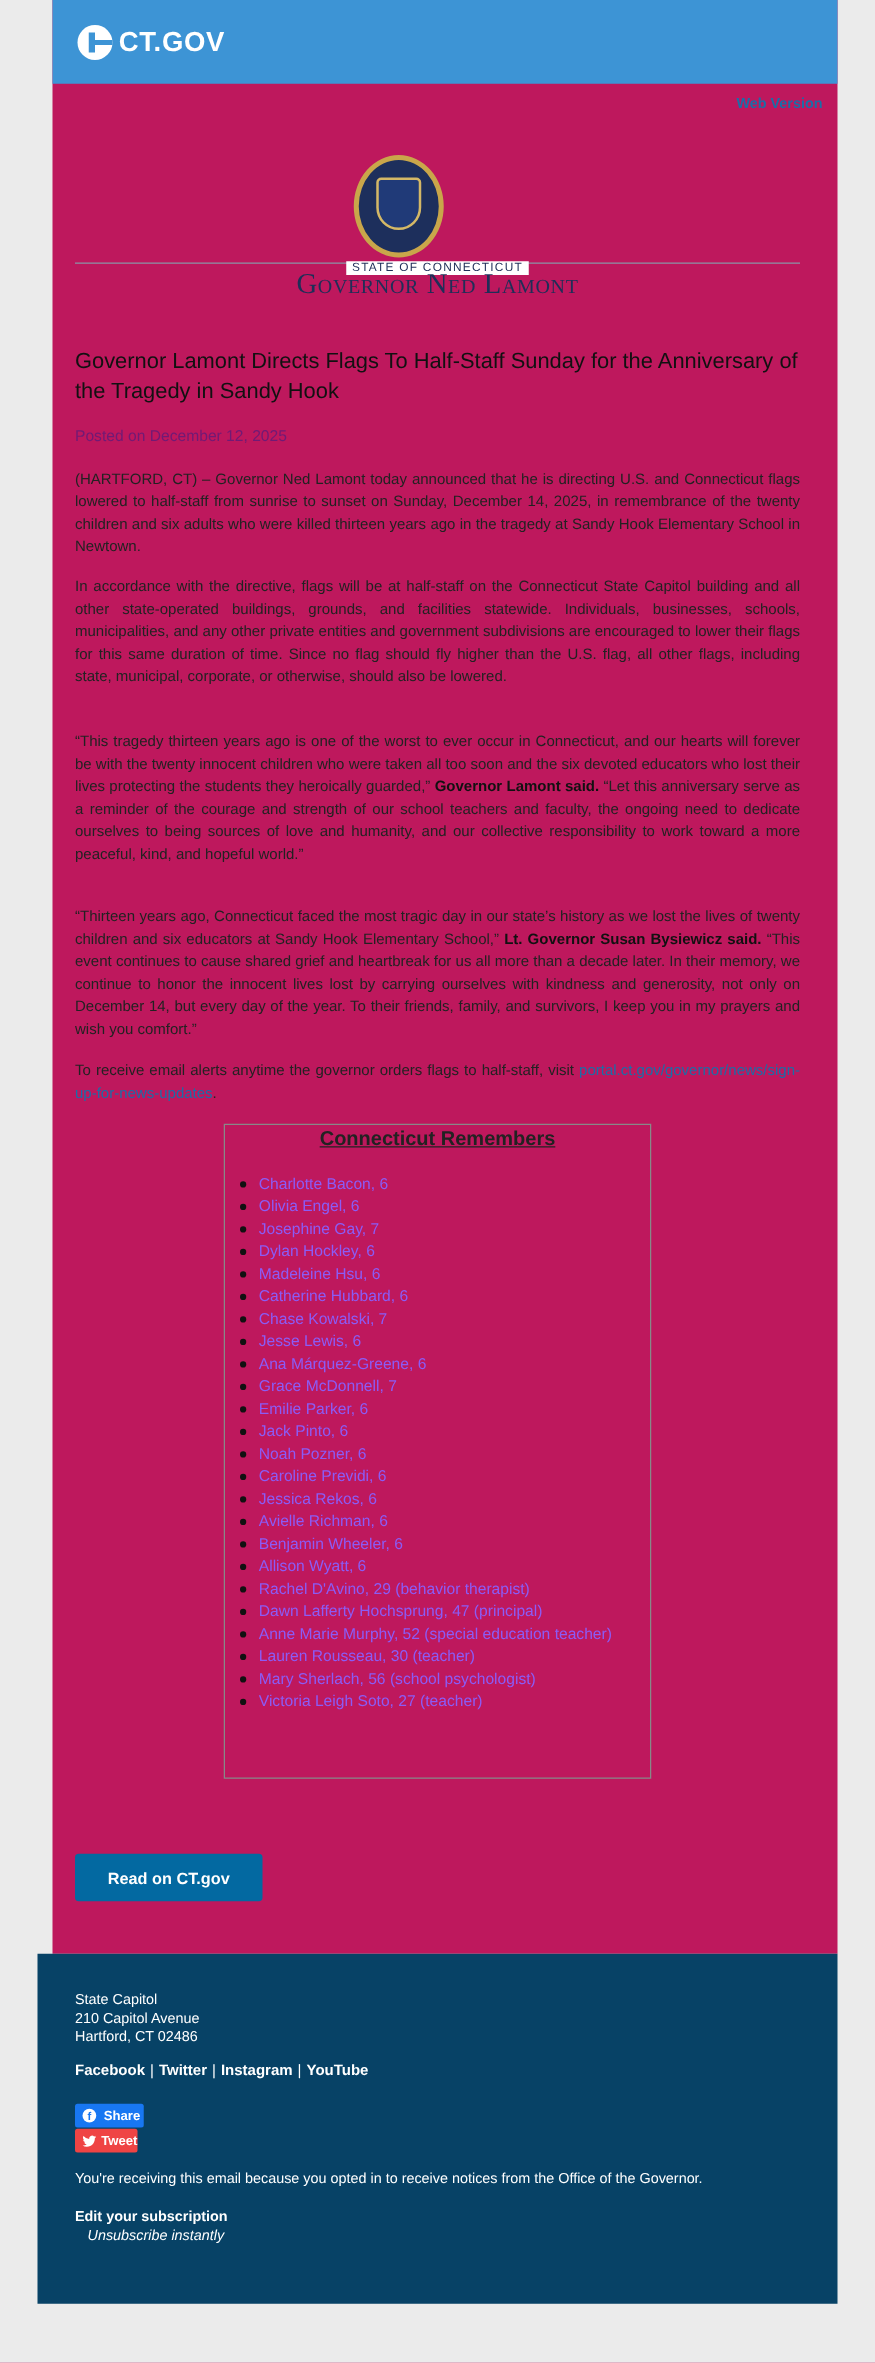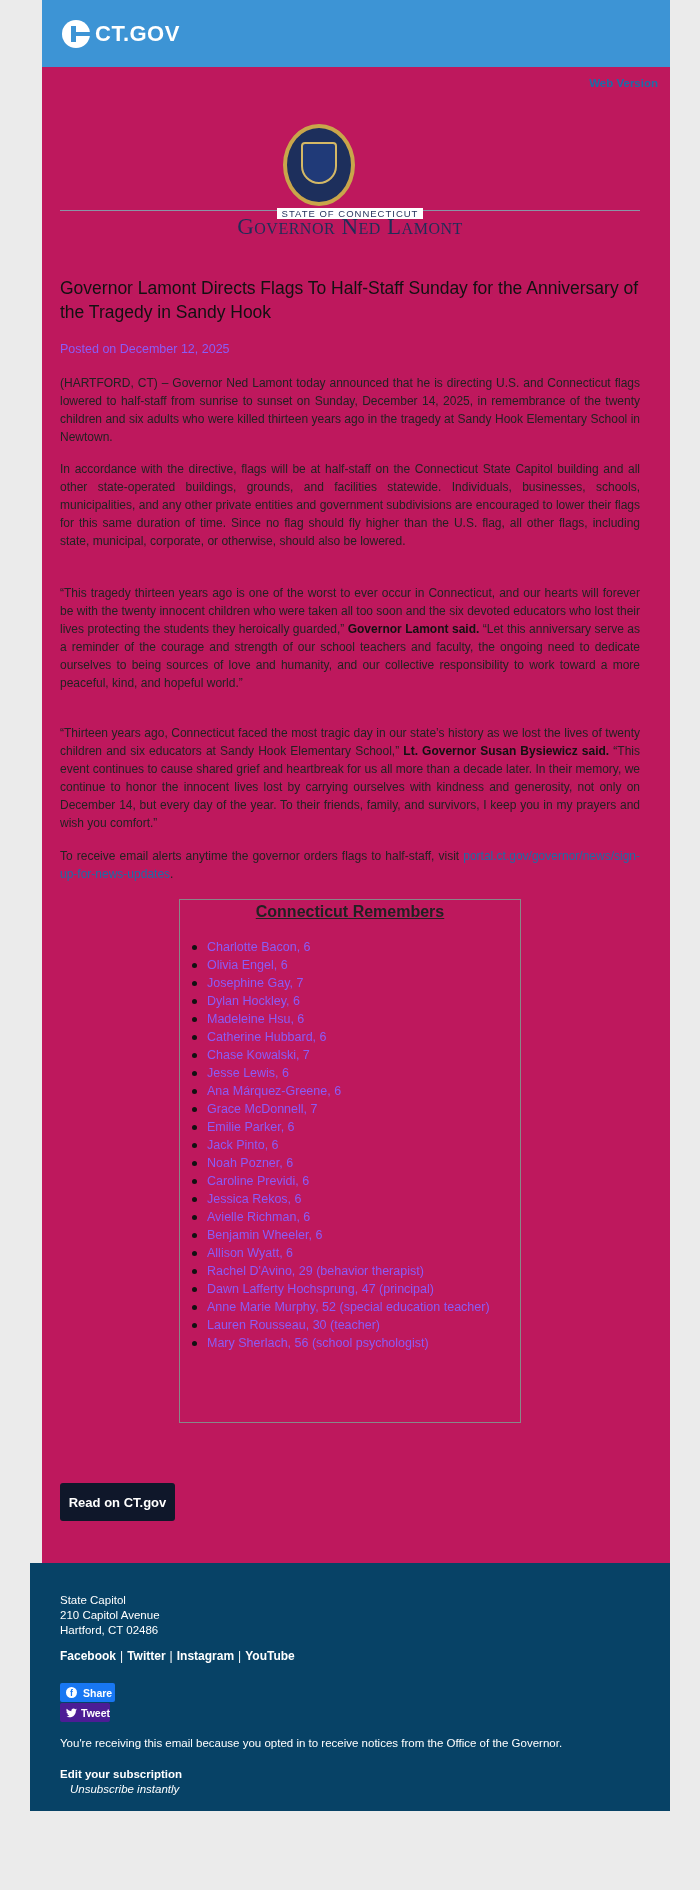--- a/index.html
+++ b/index.html
@@ -13,36 +13,36 @@
   .logo-mark::after { content: ""; position: absolute; left: 14px; top: 12px; width: 14px; height: 4px; background: #3d94d5; }
   .logo-text { color: #fff; font-family: "Liberation Sans", sans-serif; font-weight: bold; font-size: 22px; margin-left: 5px; letter-spacing: 0.5px; }
   .web-version { position: absolute; right: 12px; top: 77px; font-size: 11.5px; color: #1a6ea8; font-weight: bold; text-decoration: none; font-family: "Liberation Sans", sans-serif; }
   .seal { position: absolute; left: 283px; top: 124px; width: 72px; height: 82px; border-radius: 50%; background: #1d2f5c; border: 4px solid #c9a64a; }
   .seal-inner { position: absolute; left: 14px; top: 14px; width: 36px; height: 42px; background: #203a78; border: 2px solid #d4b866; border-radius: 4px 4px 18px 18px; }
   .state-line { position: absolute; left: 30px; right: 30px; top: 210px; height: 1px; background: #8a94a6; }
   .state-label { position: absolute; left: 0; right: 0; top: 202px; text-align: center; }
   .state-label span { background: #fff; padding: 0 5px; font-size: 9.5px; color: #1f2e58; letter-spacing: 1px; font-family: "Liberation Sans", sans-serif; }
   .gov-name { position: absolute; left: 0; right: 0; top: 214px; text-align: center; font-family: "Liberation Serif", serif; font-size: 23px; color: #1f2e58; font-variant: small-caps; letter-spacing: 0.5px; }
   h1 { font-family: "Liberation Sans", sans-serif; font-size: 17.5px; line-height: 24px; font-weight: normal; color: #111; position: absolute; left: 60px; top: 276px; width: 580px; }
-  .posted { position: absolute; left: 60px; top: 342px; font-size: 12.5px; color: #8b5cf6; font-family: "Liberation Sans", sans-serif; }
+  .posted { position: absolute; left: 60px; top: 342px; font-size: 12.5px; color: #701a75; font-family: "Liberation Sans", sans-serif; }
   .body-text { position: absolute; left: 60px; width: 580px; font-size: 12px; line-height: 18px; text-align: justify; color: #222; font-family: "Liberation Sans", sans-serif; }
   .body-text b { font-weight: bold; color: #111; }
   .body-text a { color: #1a6ea8; text-decoration: none; }
   .remember-box { position: absolute; left: 179px; top: 899px; width: 342px; height: 524px; border: 1px solid #888; }
   .remember-title { text-align: center; font-size: 16px; font-weight: bold; text-decoration: underline; margin-top: 3px; font-family: "Liberation Sans", sans-serif; }
   .remember-list { list-style: none; margin-top: 17px; padding-left: 10px; }
   .remember-list li { font-size: 12.5px; line-height: 18px; position: relative; padding-left: 17px; font-family: Liberation Sans, sans-serif; color: #8b5cf6; }
   .remember-list li::before { content: ""; position: absolute; left: 2px; top: 7px; width: 5px; height: 5px; border-radius: 50%; background: #111; }
-  .read-btn { position: absolute; left: 60px; top: 1483px; width: 115px; height: 38px; background: #0f172a; color: #fff; border-radius: 3px; font-size: 13px; font-weight: bold; display: flex; align-items: center; justify-content: center; font-family: "Liberation Sans", sans-serif; }
-  .footer { position: absolute; left: 30px; top: 1563px; width: 640px; height: 248px; background: #074266; color: #fff; font-family: "Liberation Sans", sans-serif; }
+  .read-btn { position: absolute; left: 60px; top: 1483px; width: 150px; height: 38px; background: #0369a1; color: #fff; border-radius: 3px; font-size: 13px; font-weight: bold; display: flex; align-items: center; justify-content: center; font-family: "Liberation Sans", sans-serif; }
+  .footer { position: absolute; left: 30px; top: 1563px; width: 640px; height: 280px; background: #074266; color: #fff; font-family: "Liberation Sans", sans-serif; }
   .address { position: absolute; left: 30px; top: 30px; font-size: 11.5px; line-height: 15px; }
   .social { position: absolute; left: 30px; top: 86px; font-size: 12px; font-weight: bold; }
   .social span.sep { font-weight: normal; margin: 0 4px; }
   .share-btn { position: absolute; left: 30px; top: 120px; width: 55px; height: 19px; background: #1877f2; border-radius: 2px; font-size: 10.5px; font-weight: bold; display: flex; align-items: center; padding-left: 6px; }
-  .tweet-btn { position: absolute; left: 30px; top: 140px; width: 50px; height: 19px; background: #4c1d95; border-radius: 2px; font-size: 10.5px; font-weight: bold; display: flex; align-items: center; padding-left: 6px; }
+  .tweet-btn { position: absolute; left: 30px; top: 140px; width: 50px; height: 19px; background: #ef4444; border-radius: 2px; font-size: 10.5px; font-weight: bold; display: flex; align-items: center; padding-left: 6px; }
   .fb-icon { width: 11px; height: 11px; border-radius: 50%; background: #fff; color: #1877f2; font-size: 9px; font-weight: bold; display: inline-flex; align-items: center; justify-content: center; margin-right: 6px; }
   .tw-icon { width: 11px; height: 10px; margin-right: 4px; display: inline-block; }
   .notice { position: absolute; left: 30px; top: 174px; font-size: 11.5px; }
   .edit-sub { position: absolute; left: 30px; top: 205px; font-size: 11.5px; font-weight: bold; }
   .unsub { position: absolute; left: 40px; top: 220px; font-size: 11.5px; font-style: italic; }
 </style>
 </head>
 <body>
 
 <div class="container" style="height:1563px;">
@@ -91,20 +91,21 @@
       <li>Caroline Previdi, 6</li>
       <li>Jessica Rekos, 6</li>
       <li>Avielle Richman, 6</li>
       <li>Benjamin Wheeler, 6</li>
       <li>Allison Wyatt, 6</li>
       <li>Rachel D'Avino, 29 (behavior therapist)</li>
       <li>Dawn Lafferty Hochsprung, 47 (principal)</li>
       <li>Anne Marie Murphy, 52 (special education teacher)</li>
       <li>Lauren Rousseau, 30 (teacher)</li>
       <li>Mary Sherlach, 56 (school psychologist)</li>
+      <li>Victoria Leigh Soto, 27 (teacher)</li>
     </ul>
 </div>
 
 <div class="read-btn">Read on CT.gov</div>
 
 <div class="footer">
   <div class="address">
     <div>State Capitol</div>
     <div>210 Capitol Avenue</div>
     <div>Hartford, CT 02486</div>

